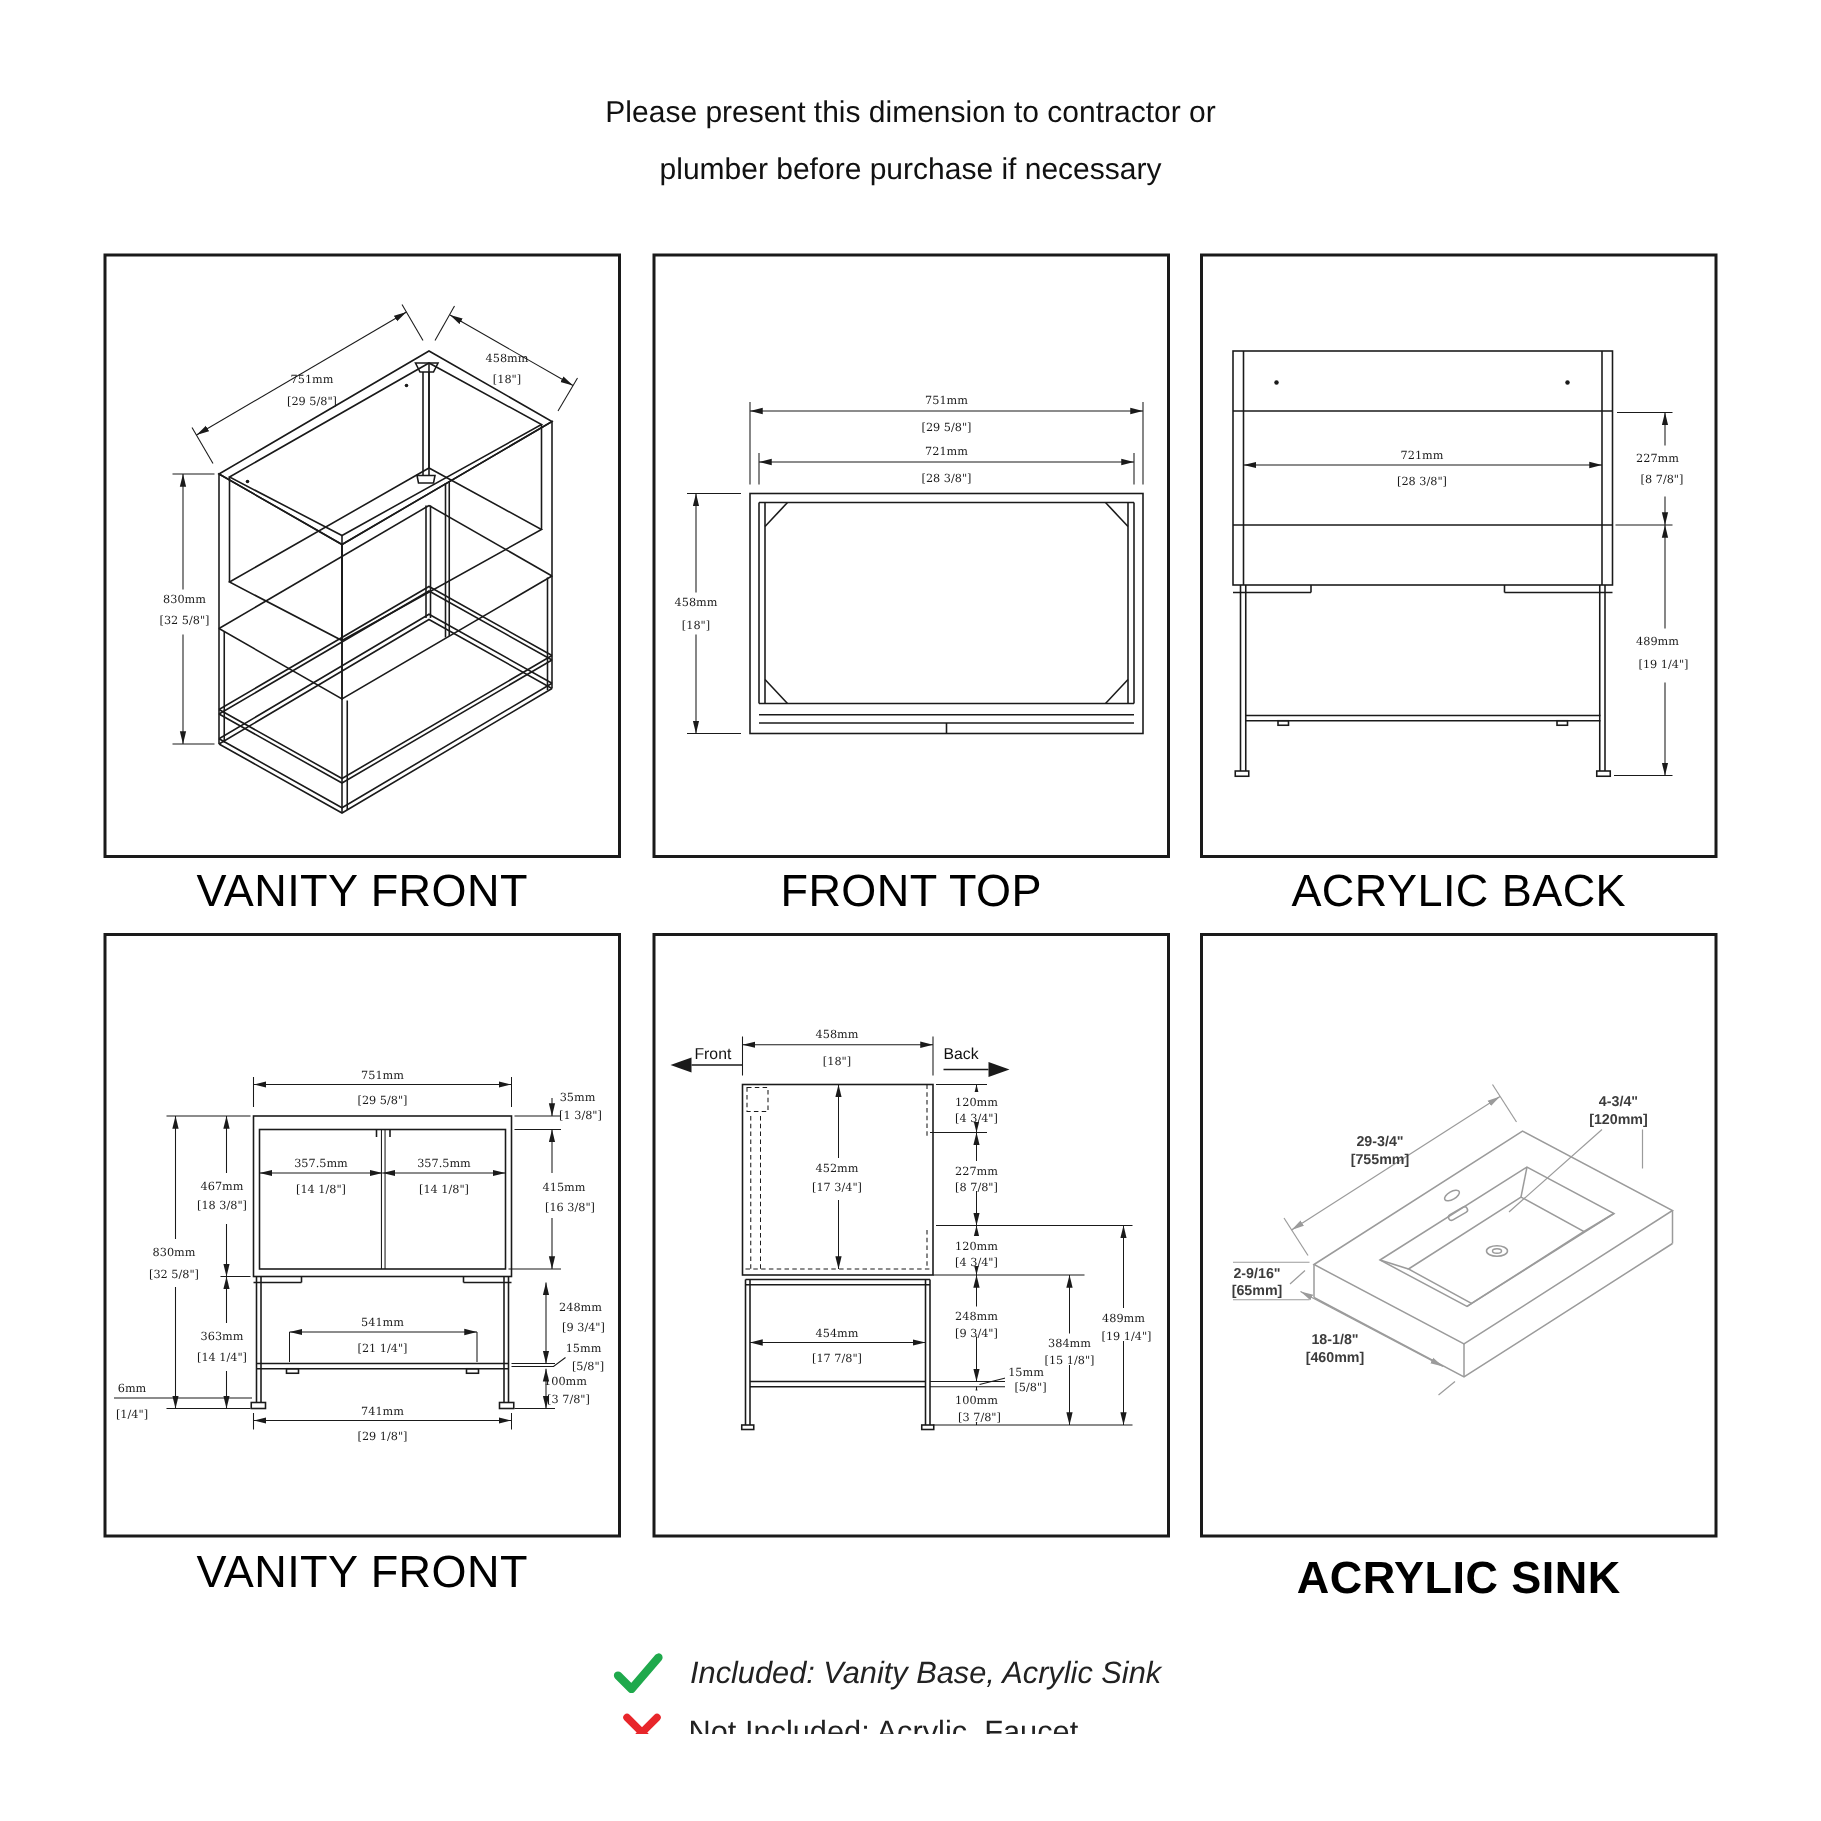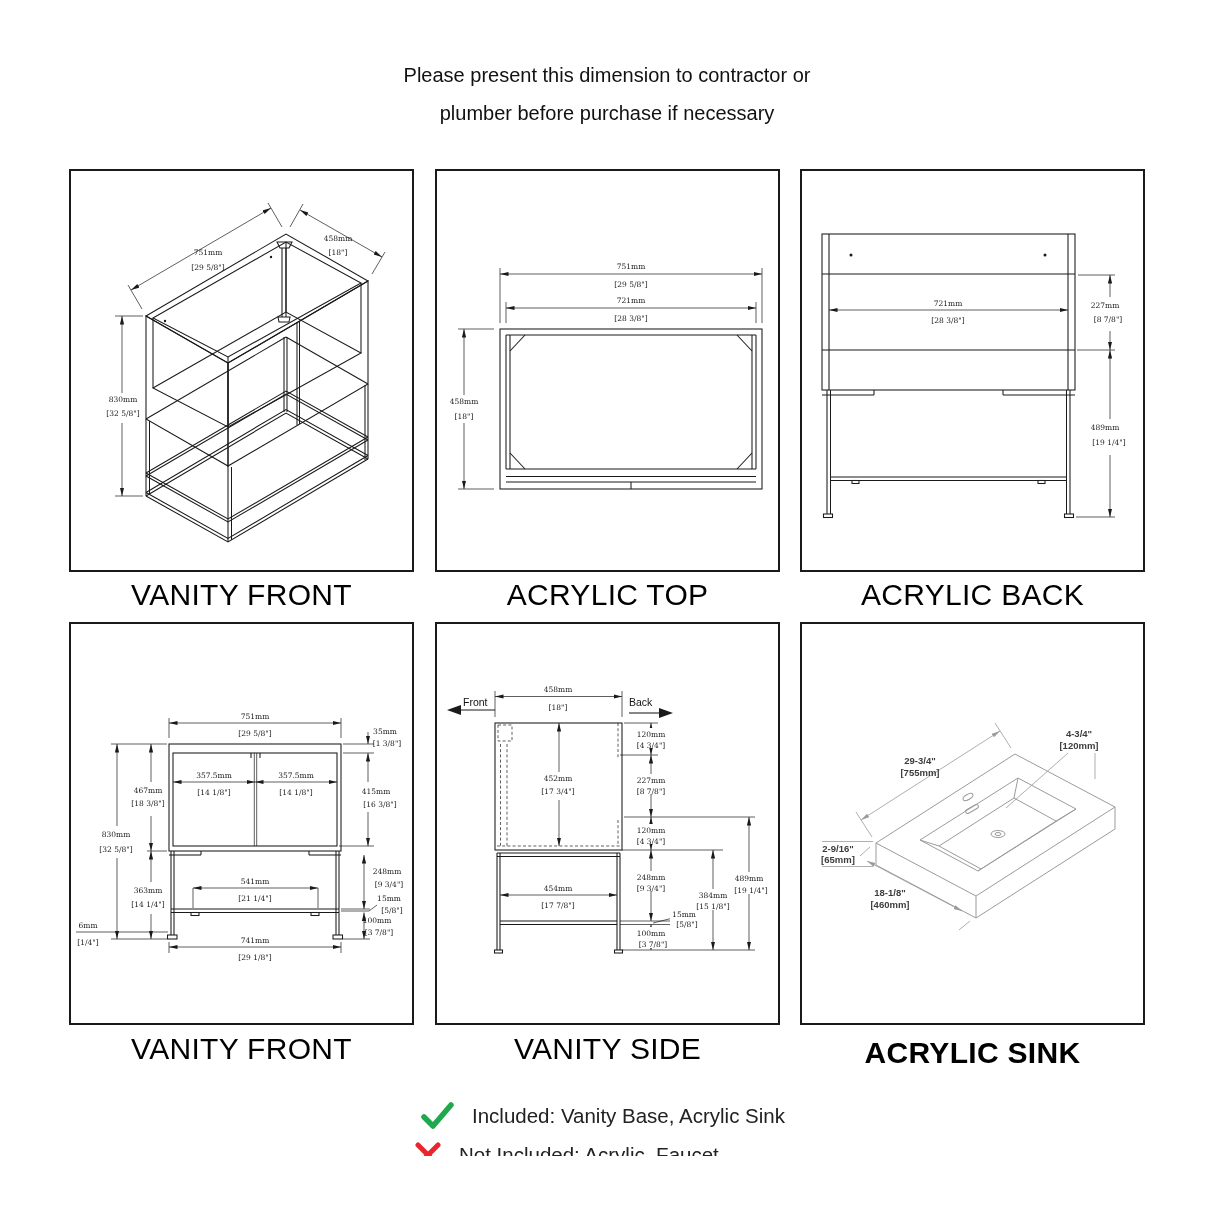--- a/index.html
+++ b/index.html
@@ -142,21 +142,21 @@
         <line x1="27" y1="252" x2="27" y2="318" marker-end="url(#ae)"></line>
       </g>
       <text class="tx" x="194" y="98">751mm</text>
       <text class="tx" x="194" y="116">[29 5/8"]</text>
       <text class="tx" x="194" y="132">721mm</text>
       <text class="tx" x="194" y="150">[28 3/8"]</text>
       <text class="tx" x="27" y="233">458mm</text>
       <text class="tx" x="27" y="248">[18"]</text>
     </svg>
   </div>
-  <div class="cap" style="left:435px;top:578px;">ACRYLIC TOP</div>
+  <div class="cap" style="left:435px;top:578px;">FRONT TOP</div>
 
   <div class="box" style="left:800px;top:169px;">
     <svg viewBox="0 0 341 399">
       <g class="e">
         <rect x="20" y="63" width="253" height="156"></rect>
         <line x1="27" y1="63" x2="27" y2="219"></line>
           <line x1="266" y1="63" x2="266" y2="219"></line>
         <line x1="20" y1="103" x2="273" y2="103"></line>
           <line x1="20" y1="179" x2="273" y2="179"></line>
         <line x1="20" y1="224" x2="72" y2="224"></line>
@@ -363,21 +363,20 @@
       <text class="tx" x="247" y="293">15mm</text>
       <text class="tx" x="250" y="303">[5/8"]</text>
       <text class="tx" x="214" y="312">100mm</text>
       <text class="tx" x="216" y="323">[3 7/8"]</text>
       <text class="tx" x="276" y="274">384mm</text>
       <text class="tx" x="276" y="285">[15 1/8"]</text>
       <text class="tx" x="312" y="257">489mm</text>
       <text class="tx" x="314" y="269">[19 1/4"]</text>
     </svg>
   </div>
-  <div class="cap" style="left:435px;top:1032px;">VANITY SIDE</div>
 
   <div class="box" style="left:800px;top:622px;">
     <svg viewBox="0 0 341 399">
       <g class="g">
         <polygon points="74,219 213,130 313,183 174,272"></polygon>
         <line x1="74" y1="219" x2="74" y2="241"></line>
           <line x1="174" y1="272" x2="174" y2="294"></line>
         <line x1="313" y1="183" x2="313" y2="205"></line>
         <polyline points="74,241 174,294 313,205"></polyline>
         <polygon points="118,216 216,154 274,185 176,247"></polygon>
@@ -408,21 +407,21 @@
       <text class="bt" x="277" y="113">4-3/4"</text>
       <text class="bt" x="277" y="125">[120mm]</text>
       <text class="bt" x="36" y="228">2-9/16"</text>
       <text class="bt" x="36" y="239">[65mm]</text>
       <text class="bt" x="88" y="272">18-1/8"</text>
       <text class="bt" x="88" y="284">[460mm]</text>
     </svg>
   </div>
   <div class="cap" style="left:800px;top:1036px;font-weight:bold;">ACRYLIC SINK</div>
 
-  <div class="foot-row" style="left:420px;top:1100px;">
+  <div class="foot-row" style="left:408px;top:1100px;font-style:italic;">
     <svg width="36" height="32" viewBox="0 0 36 32">
       <polyline points="4,17 13,26 31,5" fill="none" stroke-width="5.5" stroke-linecap="round" stroke-linejoin="round" stroke="#1FA94C"></polyline>
     </svg>
     <span>Included: Vanity Base, Acrylic Sink</span>
   </div>
   <div class="foot-row" style="left:411px;top:1140px;">
     <svg width="30" height="30" viewBox="0 0 30 30" style="margin-left:2px;">
       <line x1="5" y1="5" x2="25" y2="25" stroke-width="5" stroke-linecap="round" stroke="#E8262B"></line>
       <line x1="25" y1="5" x2="5" y2="25" stroke-width="5" stroke-linecap="round" stroke="#E8262B"></line>
     </svg>

